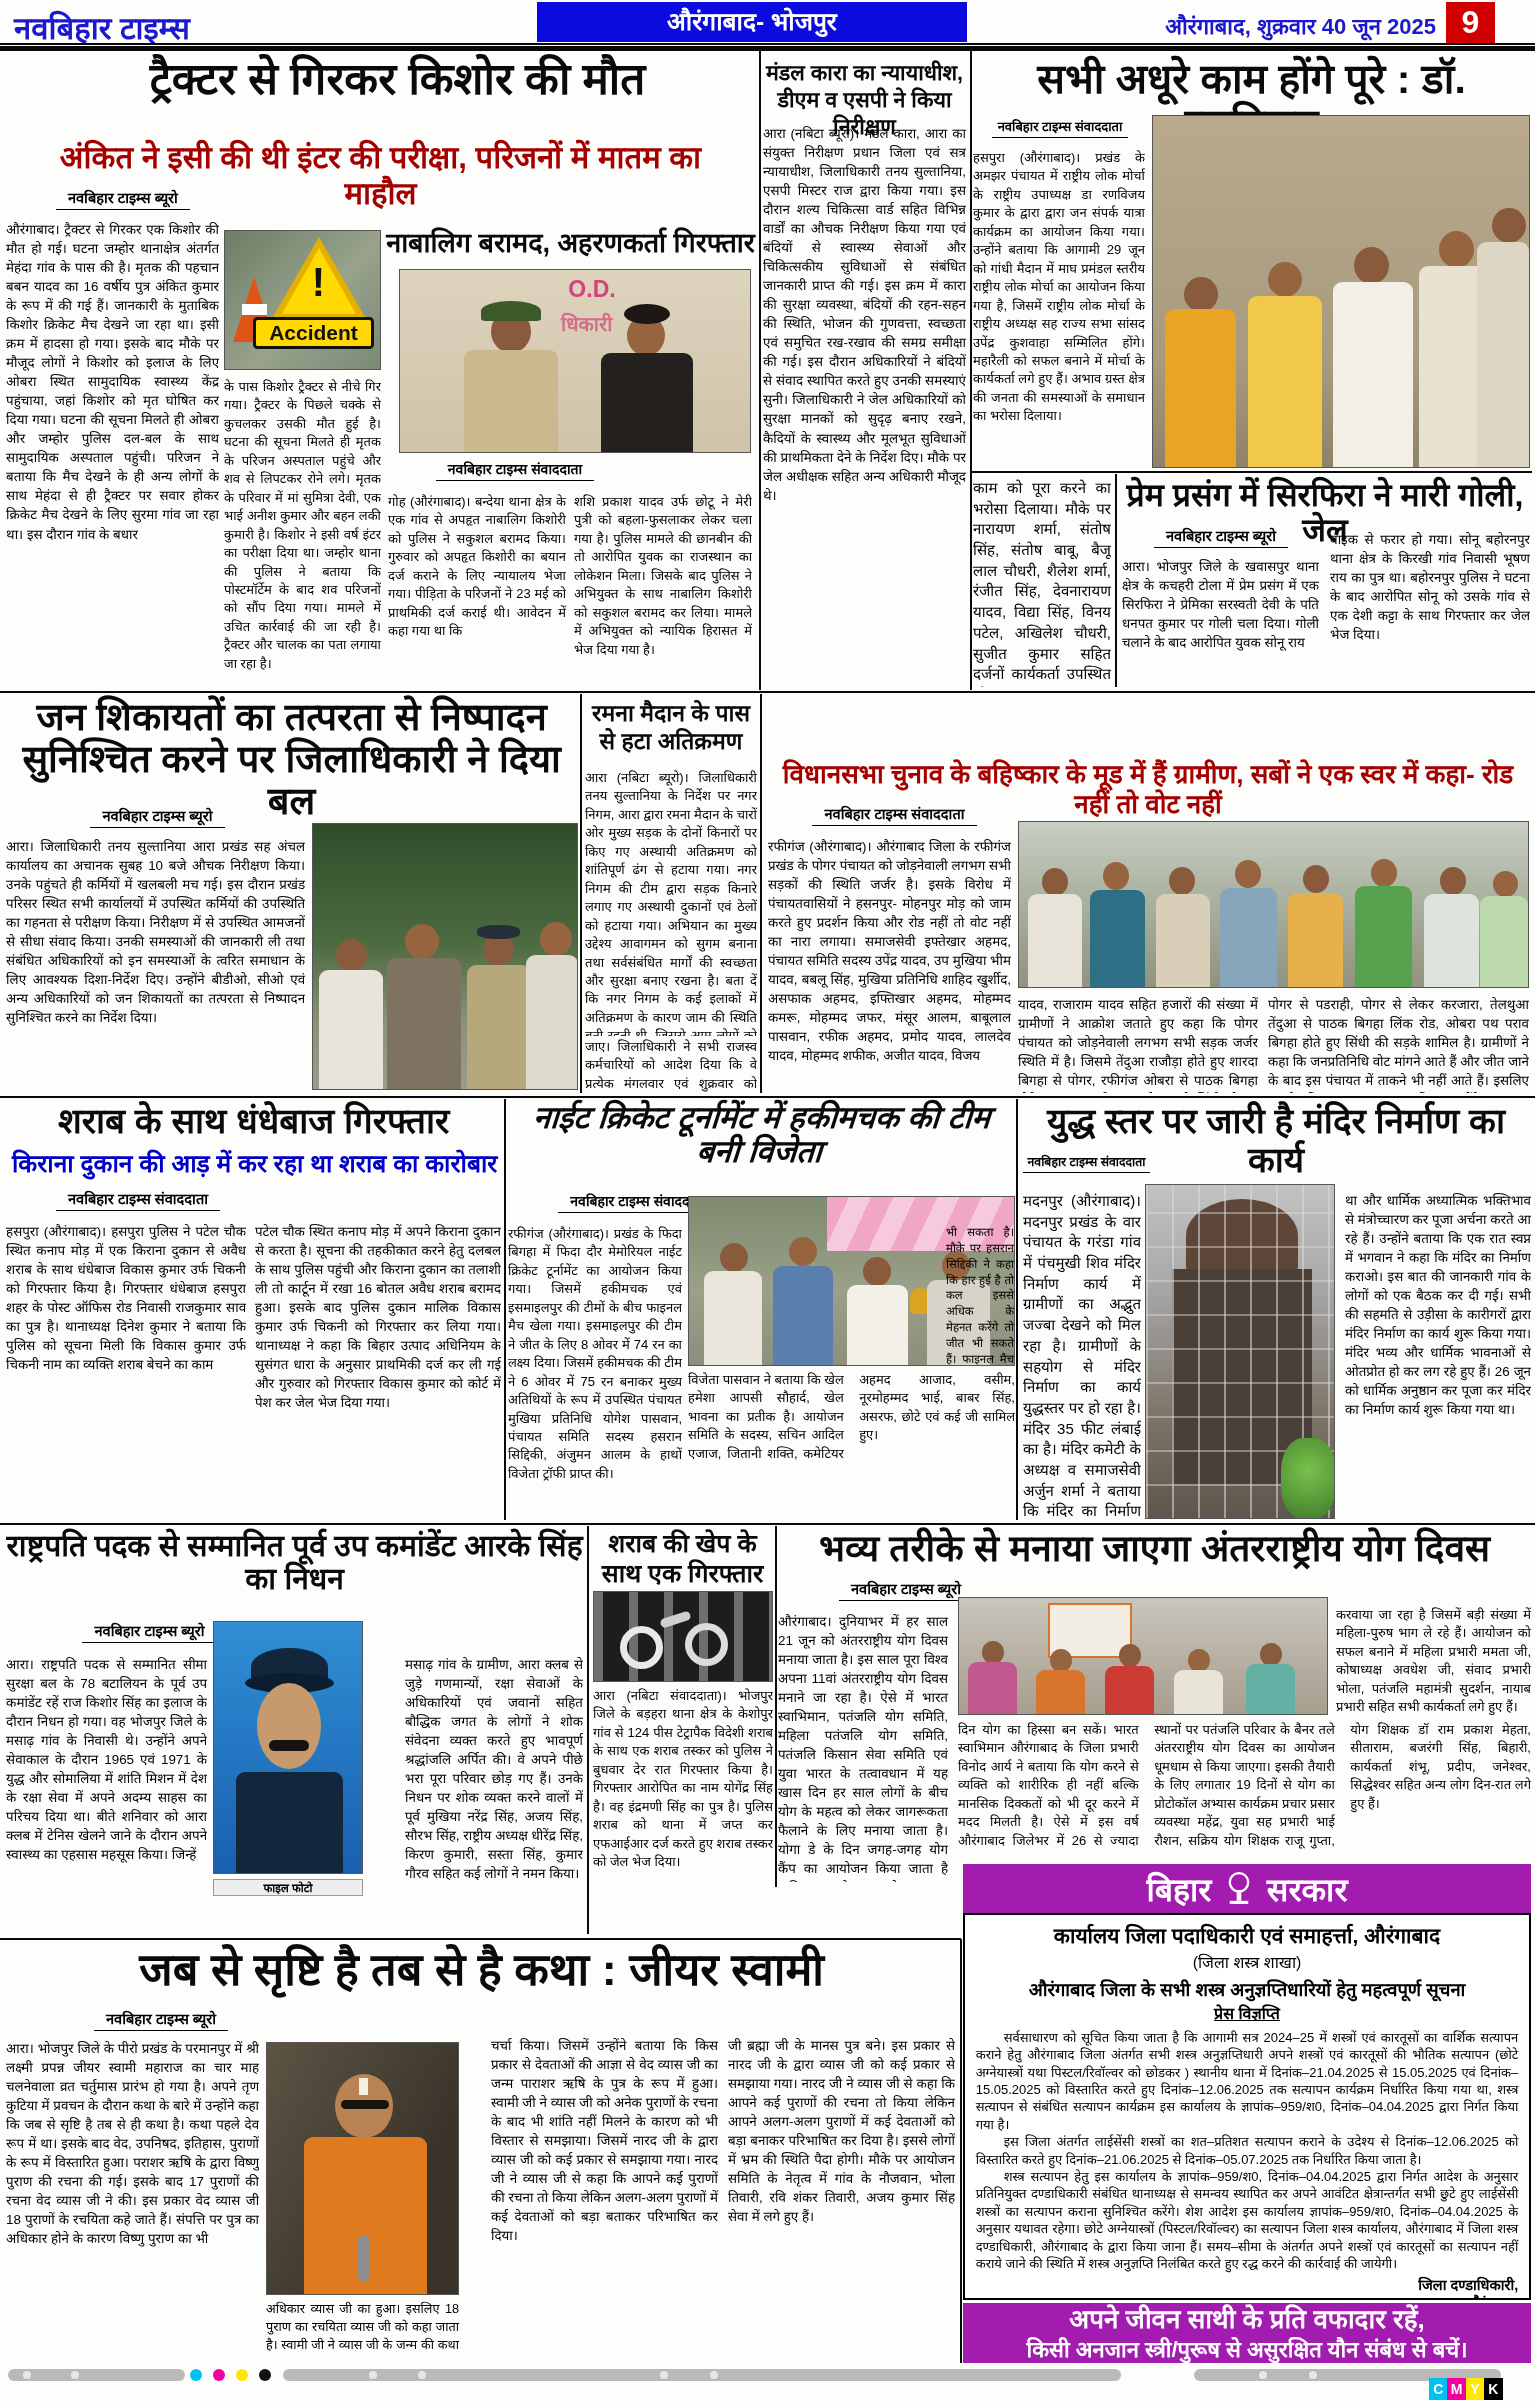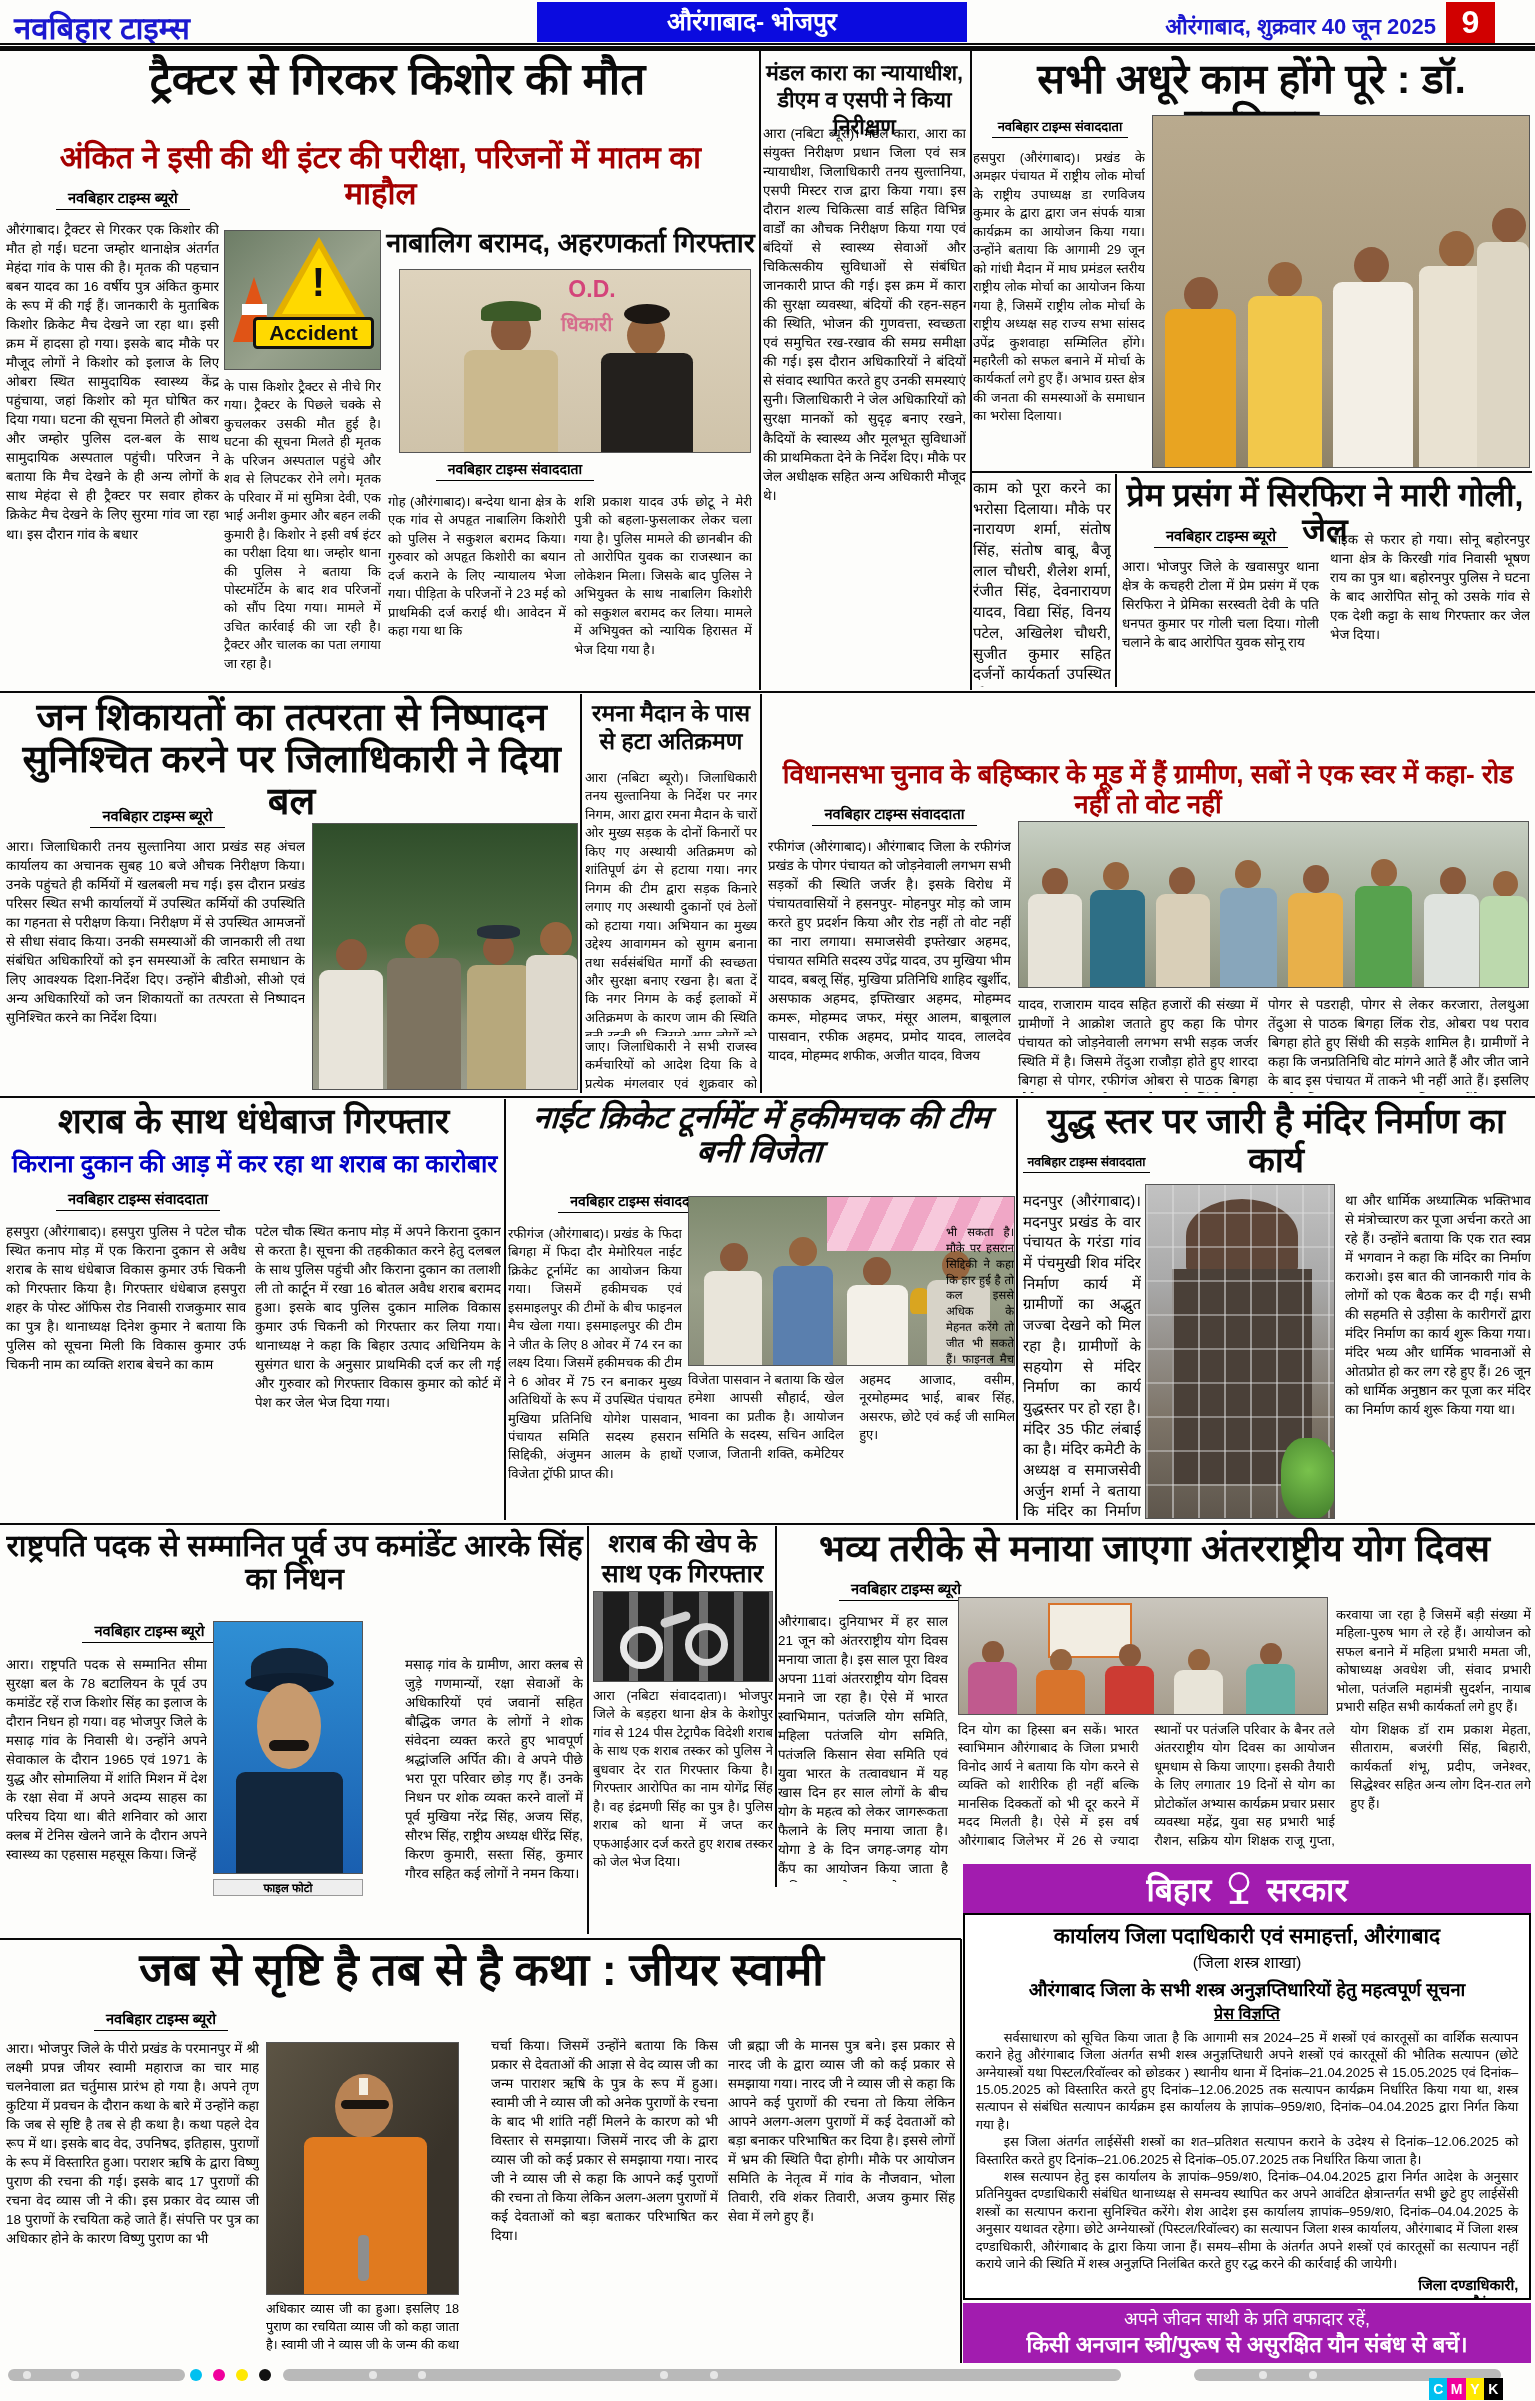--- a/index.html
+++ b/index.html
@@ -251,21 +251,21 @@
     <div style="display:flex;justify-content:space-between;align-items:flex-end;margin-top:3.1px;">
       <span style="font-size:14.6px;font-weight:bold;">PR. No. 006588 (District) 2025-26</span>
       <span style="text-align:right;font-size:14.6px;font-weight:bold;line-height:1.25;">
         <span style="display:block;">जिला दण्डाधिकारी,</span>
         <span style="display:block;">औरंगाबाद</span>
       </span>
     </div>
 
   </div>
   <div class="abs blackbar" style="left:963px;top:2303px;width:568px;height:60px;flex-direction:column;line-height:1.25;">
-    <span style="font-size:18px;font-weight:normal;">अपने जीवन साथी के प्रति वफादार रहें,</span>
+    <span style="font-size:26px;font-weight:bold;">अपने जीवन साथी के प्रति वफादार रहें,</span>
     <span style="font-size:22px;font-weight:bold;">किसी अनजान स्त्री/पुरूष से असुरक्षित यौन संबंध से बचें।</span>
   </div>
 
   <div class="abs hl" style="left:7.7px;top:1945px;width:948px;font-size:45px;">जब से सृष्टि है तब से है कथा : जीयर स्वामी</div>
   <div class="abs byw" style="left:46px;top:2008px;width:230px;"><span class="by">नवबिहार टाइम्स ब्यूरो</span></div>
   <div class="abs bt" style="left:6.1px;top:2039px;width:253px;height:315px;">आरा। भोजपुर जिले के पीरो प्रखंड के परमानपुर में श्री लक्ष्मी प्रपन्न जीयर स्वामी महाराज का चार माह चलनेवाला व्रत चर्तुमास प्रारंभ हो गया है। अपने तृण कुटिया में प्रवचन के दौरान कथा के बारे में उन्होंने कहा कि जब से सृष्टि है तब से ही कथा है। कथा पहले देव रूप में था। इसके बाद वेद, उपनिषद, इतिहास, पुराणों के रूप में विस्तारित हुआ। पराशर ऋषि के द्वारा विष्णु पुराण की रचना की गई। इसके बाद 17 पुराणों की रचना वेद व्यास जी ने की। इस प्रकार वेद व्यास जी 18 पुराणों के रचयिता कहे जाते हैं। संपत्ति पर पुत्र का अधिकार होने के कारण विष्णु पुराण का भी</div>
   <div class="ph" style="left:266px;top:2042px;width:193px;height:253px;background:linear-gradient(120deg,#5c5444,#39332a 70%);">
     <span class="hd" style="left:68px;top:31px;width:58px;height:64px;background:#b98354;"></span>
     <span class="abs" style="left:74px;top:57px;width:48px;height:9.2px;background:#1a140f;border-radius:4.6px;"></span>
     <span class="abs" style="left:92px;top:35px;width:9.2px;height:17px;background:#f5efe2;"></span>

